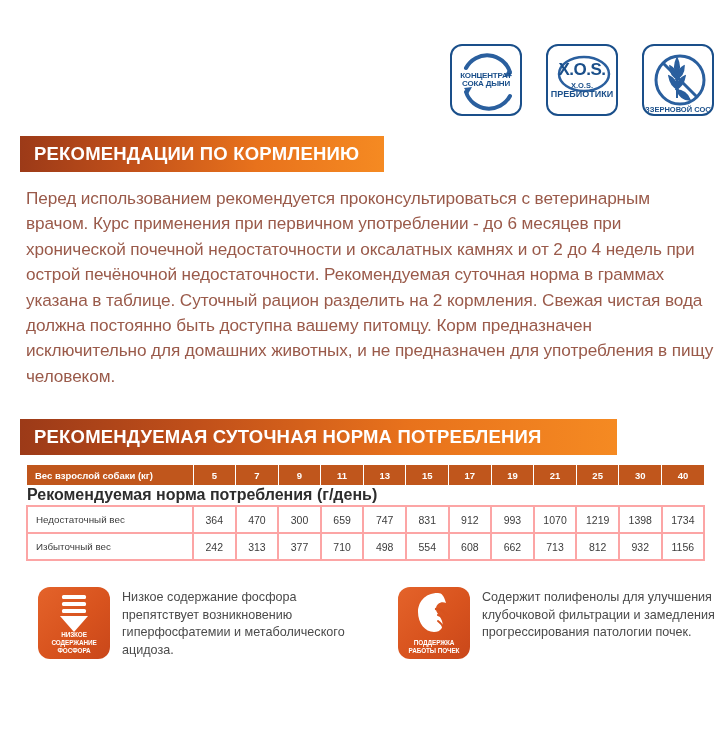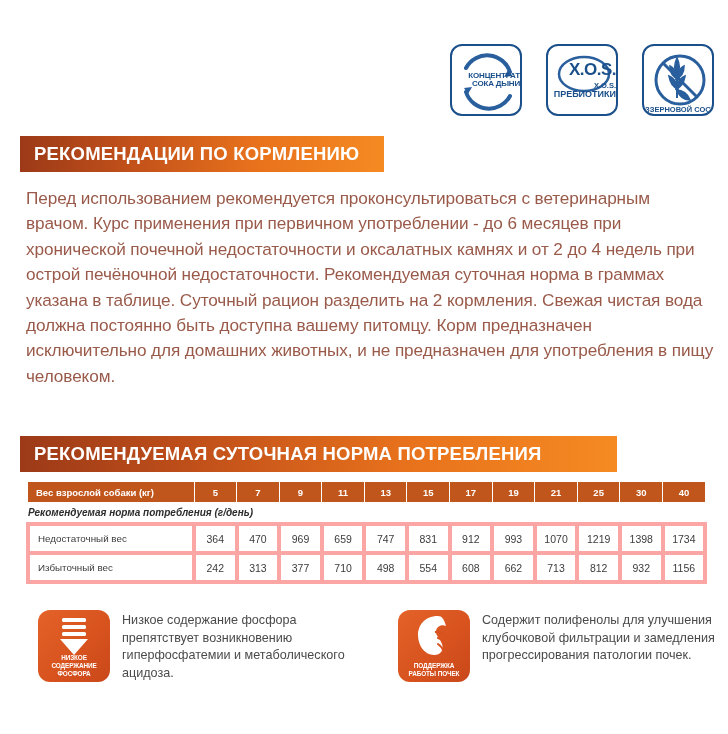--- a/index.html
+++ b/index.html
@@ -102,21 +102,21 @@
     background: #ffffff;
     position: relative;
     box-sizing: border-box;
     overflow: hidden;
   }
   .badge-inner {
     position: absolute;
     inset: 0;
     display: flex;
     flex-direction: column;
-    align-items: flex-end;
+    align-items: center;
     justify-content: center;
   }
   .badge-txt {
     color: #1a4f8a;
     font-weight: bold;
     text-align: center;
     line-height: 1.05;
     font-family: "Liberation Sans", sans-serif;
   }
   .b1-line { font-size: 8px; letter-spacing: -0.2px; }
@@ -180,34 +180,33 @@
     vertical-align: middle;
   }
   .thead-row th:last-child { border-right: none; }
   .thead-row th.lbl {
     text-align: left;
     padding-left: 8px;
     font-size: 9.5px;
   }
   .subhead td {
     height: 20px;
-    font-size: 10px;
+    font-size: 16px;
     font-weight: bold;
     color: #2d2d2d;
     padding-left: 8px;
     background: #ffffff;
     border: none;
-    font-style: italic;
   }
   .drow td {
     height: 25px;
     font-size: 10.5px;
     color: #3c3c3c;
     text-align: center;
-    border: 4px solid #fca5a5;
+    border: 2px solid #fca5a5;
     background: #ffffff;
     vertical-align: middle;
   }
   .drow td.lbl {
     text-align: left;
     padding-left: 8px;
     font-size: 9.8px;
     color: #3c3c3c;
   }
 
@@ -307,21 +306,21 @@
         </svg>
       </div>
 
     </div>
   </div>
 
   <div class="sec-bar bar-feed">РЕКОМЕНДАЦИИ ПО КОРМЛЕНИЮ</div>
 
   <p class="body-text">Перед использованием рекомендуется проконсультироваться с ветеринарным врачом. Курс применения при первичном употреблении - до 6 месяцев при хронической почечной недостаточности и оксалатных камнях и от 2 до 4 недель при острой печёночной недостаточности. Рекомендуемая суточная норма в граммах указана в таблице. Суточный рацион разделить на 2 кормления. Свежая чистая вода должна постоянно быть доступна вашему питомцу. Корм предназначен исключительно для домашних животных, и не предназначен для употребления в пищу человеком.</p>
 
-  <div style="margin-top:47px">
+  <div style="margin-top:30px">
     <div class="sec-bar bar-norm">РЕКОМЕНДУЕМАЯ СУТОЧНАЯ НОРМА ПОТРЕБЛЕНИЯ</div>
   </div>
 
   <div class="table-wrap">
     <table class="norm">
       <colgroup>
         <col style="width:166px">
         <col span="12" style="width:42.6px">
       </colgroup>
       <thead>
@@ -343,21 +342,21 @@
       </thead>
       <tbody>
         <tr class="subhead">
           <td colspan="13">Рекомендуемая норма потребления (г/день)</td>
         </tr>
 
         <tr class="drow">
           <td class="lbl">Недостаточный вес</td>
           <td>364</td>
           <td>470</td>
-          <td>969</td>
+          <td>300</td>
           <td>659</td>
           <td>747</td>
           <td>831</td>
           <td>912</td>
           <td>993</td>
           <td>1070</td>
           <td>1219</td>
           <td>1398</td>
           <td>1734</td>
         </tr>

